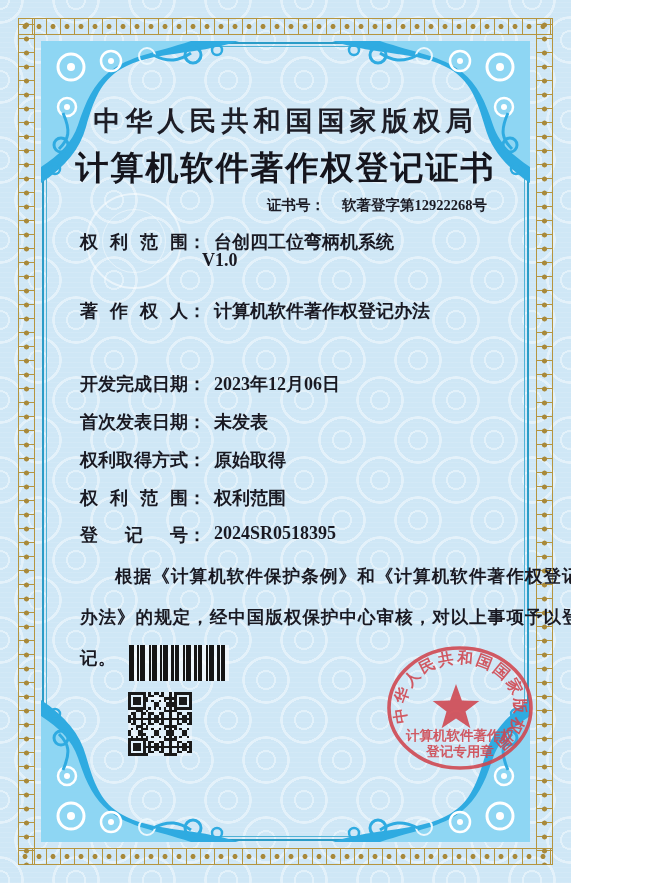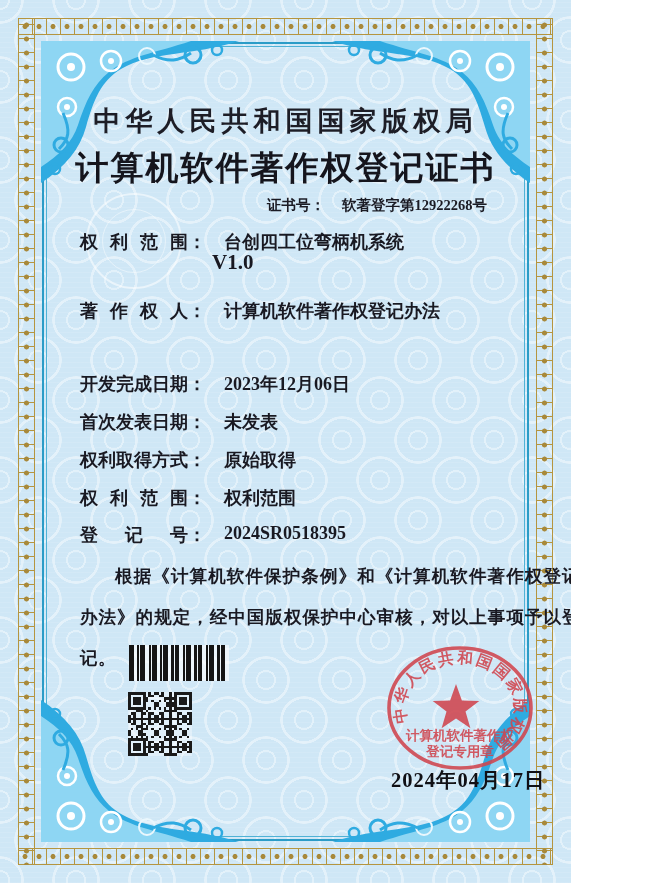--- a/index.html
+++ b/index.html
@@ -52,22 +52,22 @@
   
   .authority{position:absolute;top:103px;left:0;right:0;text-align:center;
     font-size:27px;font-weight:bold;letter-spacing:5px;color:#1d1d26;}
   .cert-title{position:absolute;top:146px;left:0;right:0;text-align:center;
     font-size:33px;font-weight:900;letter-spacing:2px;color:#15151d;}
   .certno-row{position:absolute;top:196px;right:84px;font-size:14.5px;font-weight:bold;color:#1b1b24;}
   .certno-row .lbl{margin-right:17px;}
   .field{position:absolute;left:80px;font-size:18px;font-weight:bold;color:#191922;white-space:nowrap;}
   .field .flabel{display:inline-block;width:108px;text-align:justify;text-align-last:justify;vertical-align:top;}
   .field .fcolon{display:inline-block;vertical-align:top;}
-  .field .fvalue{display:inline-block;margin-left:18px;vertical-align:top;}
-  .fvalue2{position:absolute;left:202px;top:250px;font-size:21px;font-weight:bold;color:#191922;margin-left:10px;}
+  .field .fvalue{display:inline-block;margin-left:8px;vertical-align:top;}
+  .fvalue2{position:absolute;left:202px;top:250px;font-size:18px;font-weight:bold;color:#191922;}
   .f1{top:230px}.f2{top:299px}.f3{top:372px}.f4{top:410px}.f5{top:448px}.f6{top:486px}.f7{top:523px}
   .statement{position:absolute;left:80px;top:556px;width:500px;
     font-size:17.5px;font-weight:bold;color:#191922;line-height:41px;
     text-indent:2em;text-align:justify;letter-spacing:.5px;}
   
   .barcode{position:absolute;left:129px;top:645px;width:100px;height:36px;display:flex;overflow:hidden;}
   .barcode span{height:100%;flex:0 0 auto;}
   .qr{position:absolute;left:128px;top:692px;width:64px;height:64px;display:grid;
     grid-template-columns:repeat(25,1fr);grid-template-rows:repeat(25,1fr);background:rgba(255,255,255,.35);}
   .qr i{display:block;}
@@ -832,15 +832,14 @@
     </g>
     <path id="sealRing" d="M 80 113 A 55 45 0 1 1 80.01 113" fill="none"></path>
     <text font-size="15.5" font-weight="bold" fill="#d0454e" letter-spacing="2.5" font-family="Liberation Serif, serif">
       <textPath href="#sealRing" startOffset="64">中华人民共和国国家版权局</textPath>
     </text>
     <polygon fill="#d0454e" points="76,44 81.9,60.4 99.3,60.9 85.5,71.5 90.4,88.2 76,78.4 61.6,88.2 66.5,71.5 52.7,60.9 70.1,60.4"></polygon>
     <text x="80" y="100" text-anchor="middle" font-size="13.5" font-weight="bold" fill="#d0454e" font-family="Liberation Serif, serif">计算机软件著作权</text>
     <text x="80" y="116" text-anchor="middle" font-size="13.5" font-weight="bold" fill="#d0454e" font-family="Liberation Serif, serif">登记专用章</text>
   </svg>
 
-  <div class="issue-date">2024年04月17日</div>
 
 </div>
 
 </body></html>

